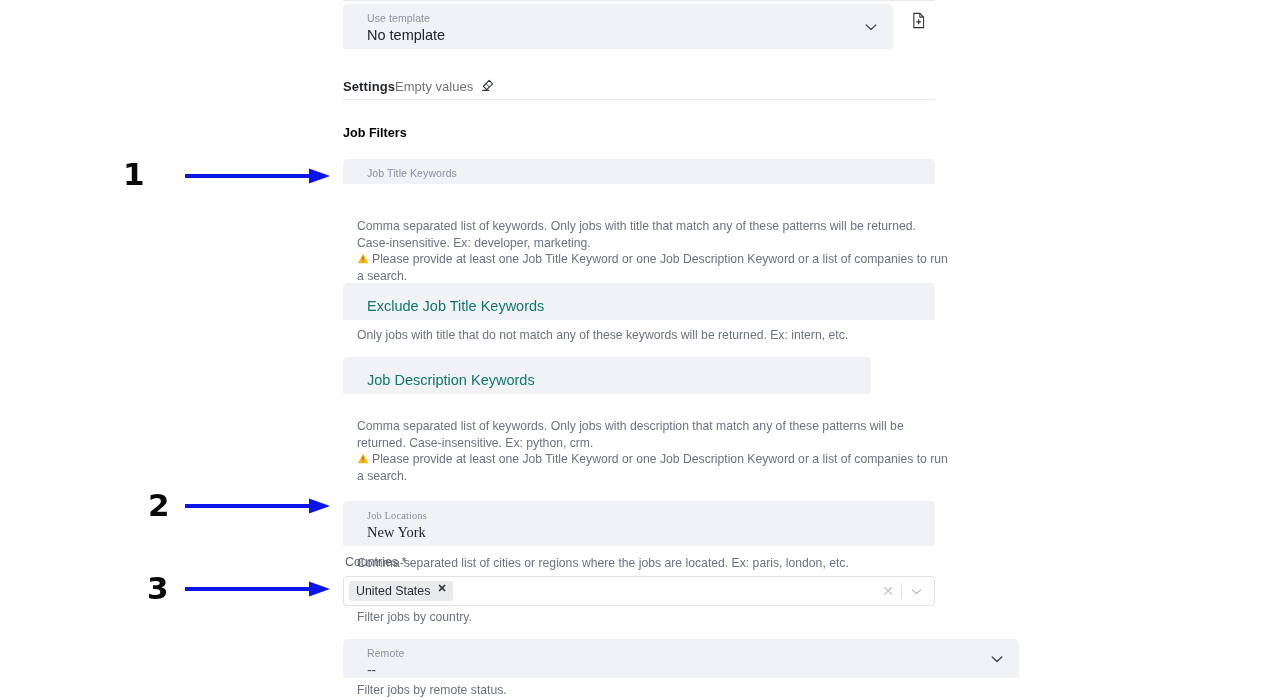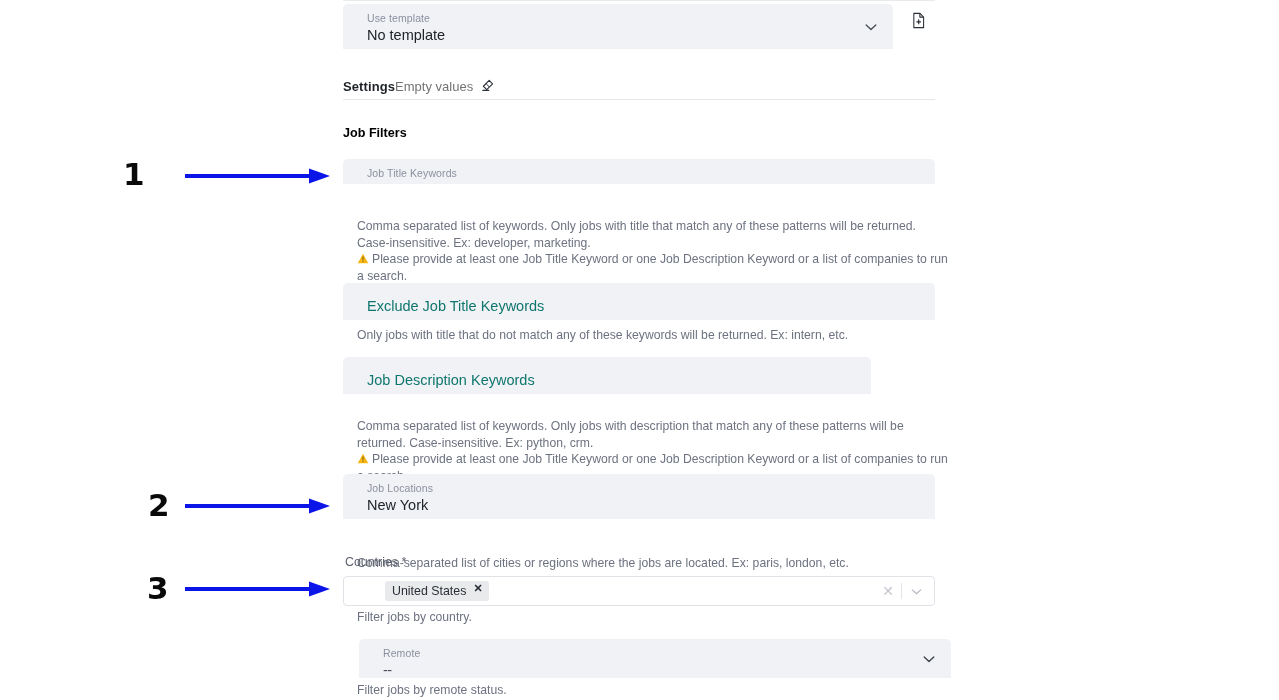--- a/index.html
+++ b/index.html
@@ -181,21 +181,20 @@
   .ms-chip {
     display: inline-flex;
     align-items: flex-start;
     gap: 7px;
     background: #e9eaec;
     border-radius: 3px;
     padding: 2px 6px 2px 7px;
     font-size: 12.4px;
     color: #2a2e36;
     line-height: 16px;
-    margin-left: 36px;
   }
   .ms-chip-x {
     font-size: 11px;
     font-weight: bold;
     color: #2a2e36;
     cursor: pointer;
     line-height: 11px;
   }
   .ms-spacer { flex: 1; }
   .ms-clear {
@@ -296,21 +295,21 @@
 </div>
 <div class="hint hint-block" style="position:absolute; left:343px; top:409px; width:592px;">
   <span>Comma separated list of keywords. Only jobs with description that match any of these patterns will be returned. Case-insensitive. Ex: python, crm.</span>
   <span class="warn-line"><span class="warn-ico"><svg viewBox="0 0 12 11" width="12" height="11">
           <path d="M6 0.8 L11.3 10.2 H0.7 Z" fill="#f5b818"></path>
           <path d="M6 3.8 v3.1" stroke="#7a5a00" stroke-width="1" stroke-linecap="round"></path>
           <circle cx="6" cy="8.5" r="0.62" fill="#7a5a00"></circle>
         </svg></span><span>Please provide at least one Job Title Keyword or one Job Description Keyword or a list of companies to run a search.</span></span>
 </div>
 
-<div class="filled-field" style="position:absolute; left:343px; top:474px; width:592px; height:45px;">
+<div class="filled-field" style="position:absolute; left:343px; top:501px; width:592px; height:45px;font-family:Liberation Serif, serif;">
   <div class="field-label">Job Locations</div>
   <div class="field-value">New York</div>
 </div>
 <div class="hint" style="position:absolute; left:343px; top:555px; width:592px;">Comma-separated list of cities or regions where the jobs are located. Ex: paris, london, etc.</div>
 
 <div style="position:absolute; left:343px; top:554px; width:592px;">
   <div class="ms-label">Countries *</div>
   <div class="ms-control">
     <span class="ms-chip">
       <span>United States</span>
@@ -321,21 +320,21 @@
     <span class="ms-sep"></span>
     <span class="ms-caret">
       <svg viewBox="0 0 14 14" width="13" height="13">
           <path d="M2.4 5.2 L7 9.4 L11.6 5.2" fill="none" stroke="#b7bac2" stroke-width="1.3" stroke-linecap="round" stroke-linejoin="round"></path>
         </svg>
     </span>
   </div>
 </div>
 <div class="hint" style="position:absolute; left:343px; top:609px; width:592px;">Filter jobs by country.</div>
 
-<div class="filled-field with-caret" style="position:absolute; left:343px; top:639px; width:592px; height:39px;margin-left:16px;">
+<div class="filled-field with-caret" style="position:absolute; left:343px; top:639px; width:676px; height:39px;">
   <div class="field-label">Remote</div>
   <div class="field-dash">--</div>
   <span class="chevron">
     <svg viewBox="0 0 14 14" width="14" height="14">
         <path d="M2.2 5 L7 9.6 L11.8 5" fill="none" stroke="#3d424c" stroke-width="1.35" stroke-linecap="round" stroke-linejoin="round"></path>
       </svg>
   </span>
 </div>
 <div class="hint" style="position:absolute; left:343px; top:682px; width:592px;">Filter jobs by remote status.</div>
 

